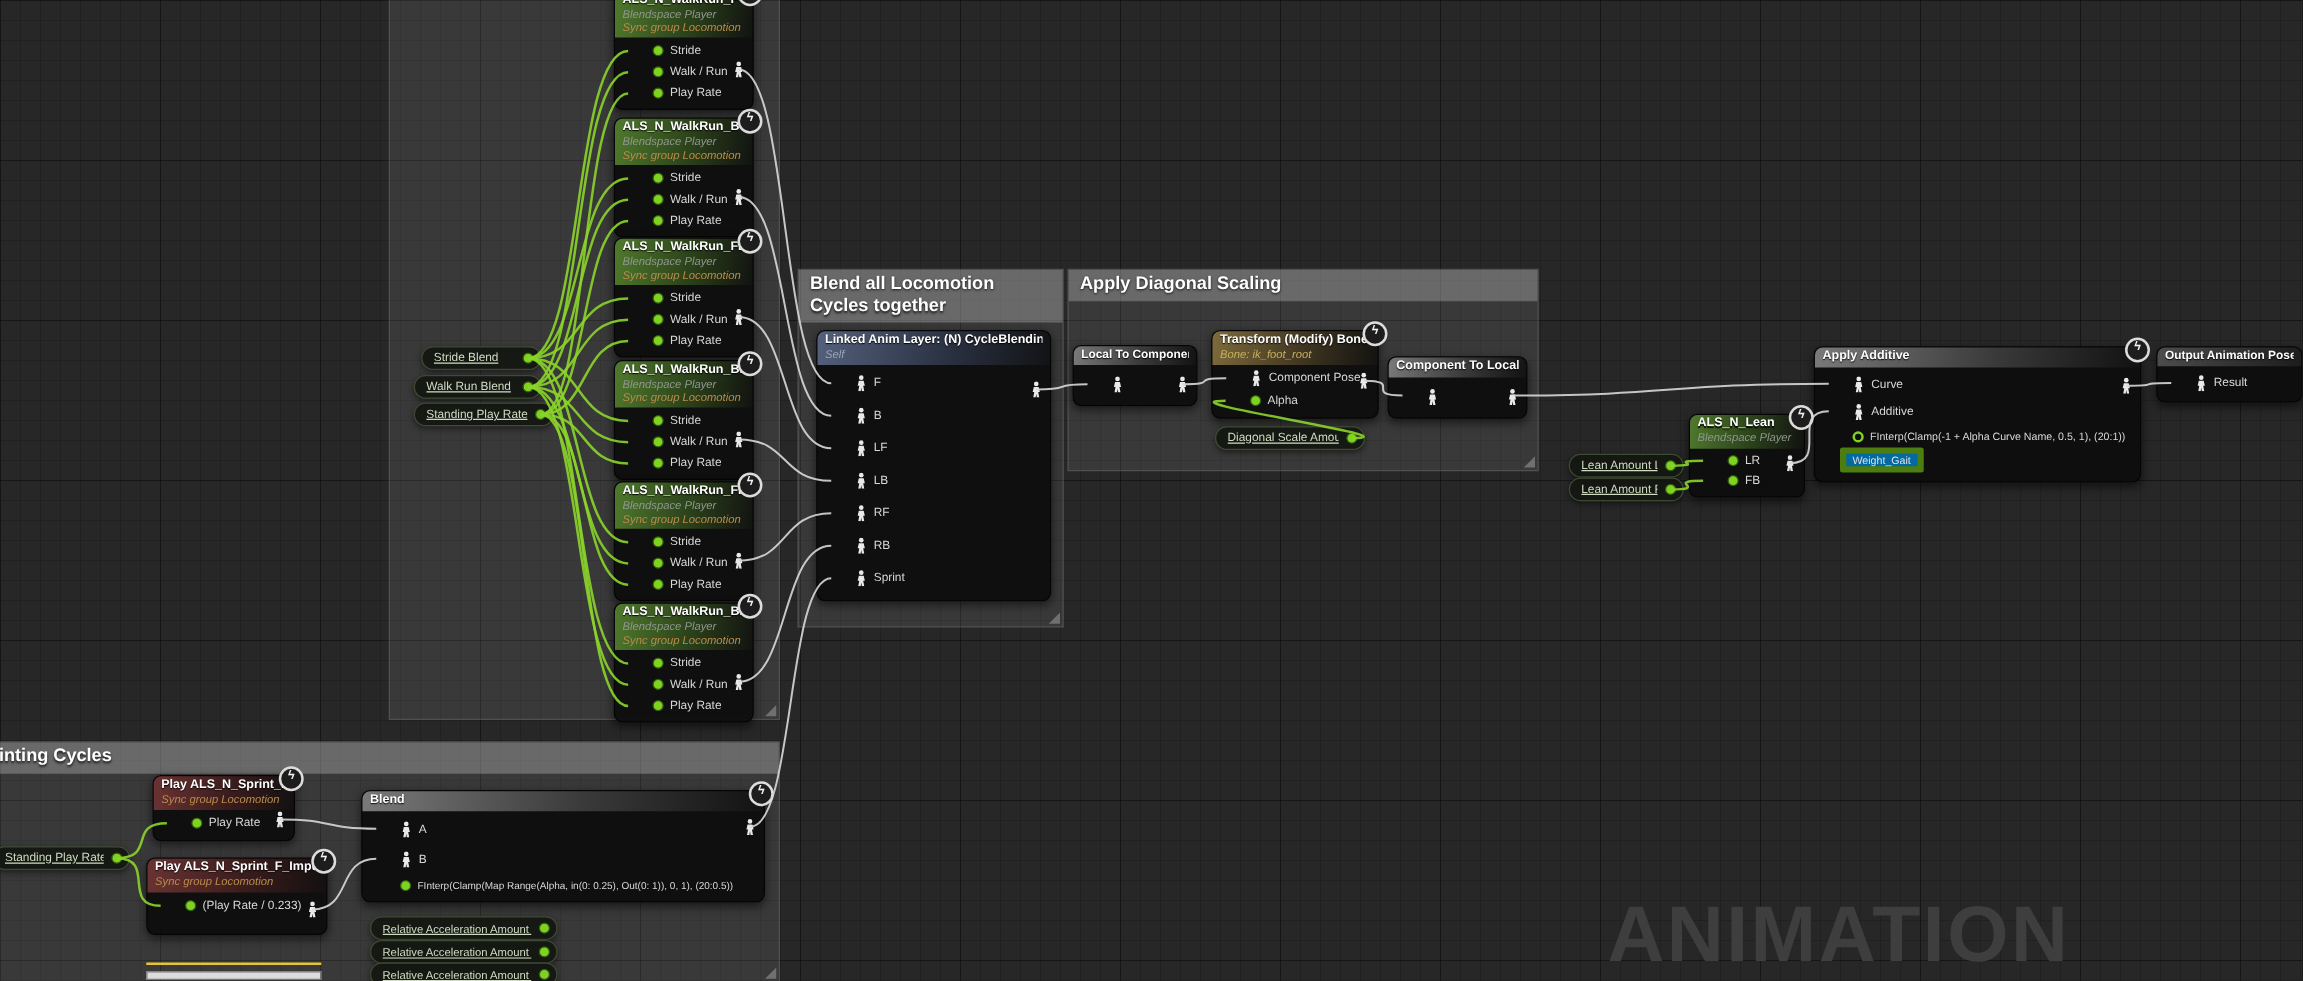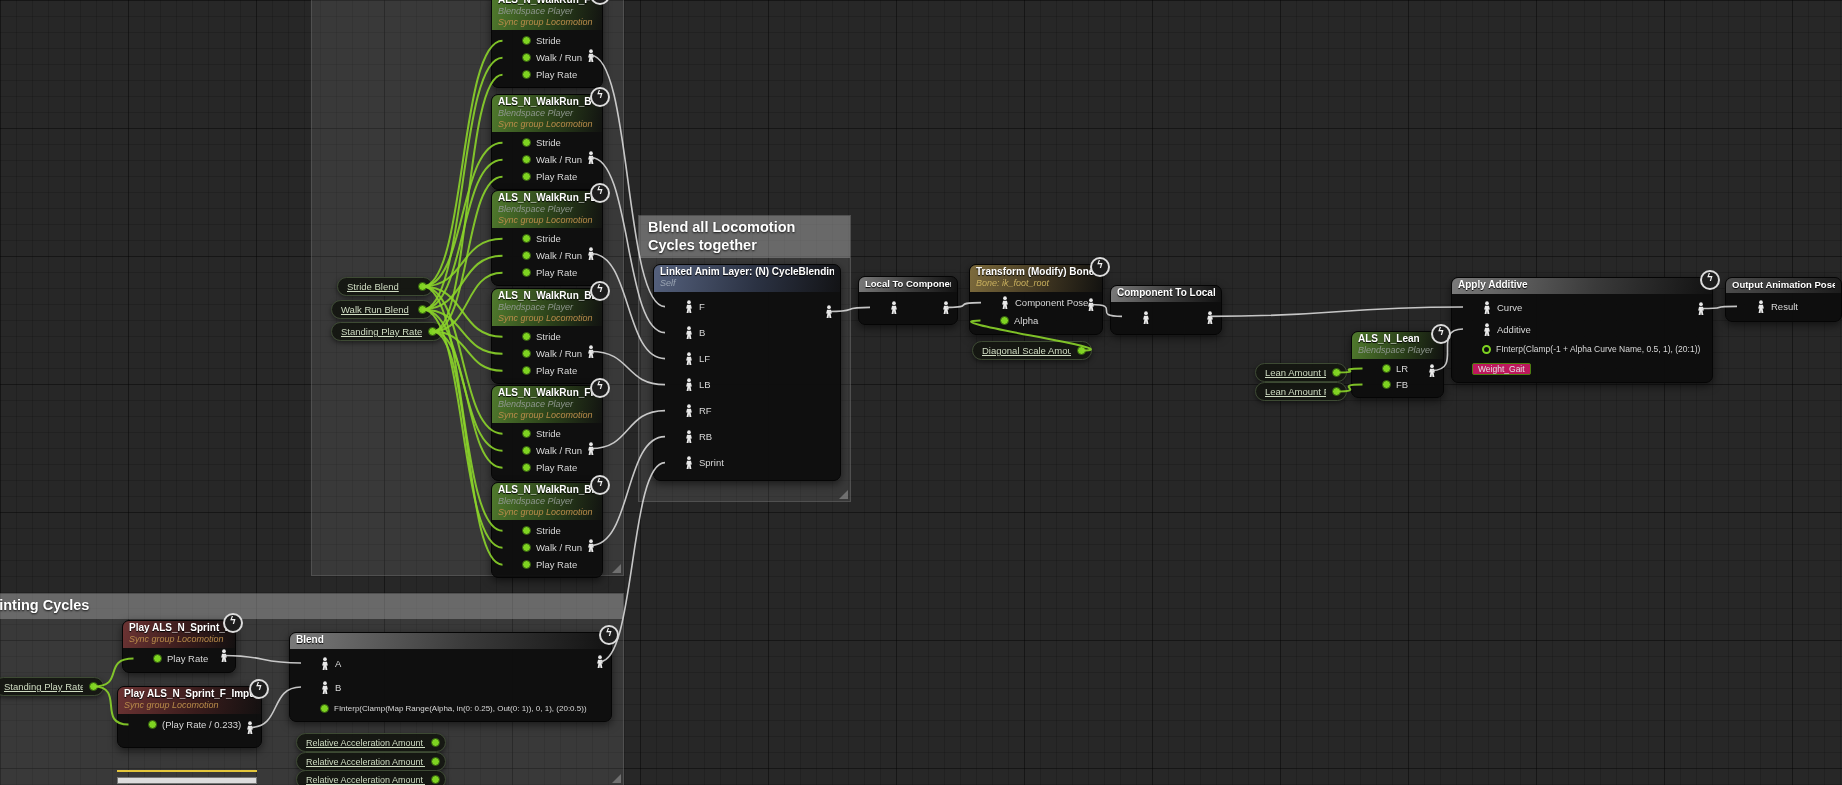--- a/index.html
+++ b/index.html
@@ -49,37 +49,41 @@
   .plabel{font-size:9.5px;color:#d8d8d8;white-space:nowrap;}
   .plabel.tiny{font-size:8px;}
   .out-abs{position:absolute;right:6px;}
   .badge{position:absolute;top:-8px;right:-8px;width:16px;height:16px;border-radius:50%;
     background:#1d1d1d;border:2px solid #dcdcdc;color:#f2f2f2;font-size:10px;font-weight:bold;
     line-height:12px;text-align:center;z-index:4;}
   .varpill{position:absolute;z-index:3;display:flex;align-items:center;justify-content:space-between;
     gap:6px;height:19px;padding:0 5px 0 9px;background:rgba(20,22,17,0.95);border:1px solid #3d4a33;
     border-radius:10px;box-shadow:0 2px 5px rgba(0,0,0,.5);box-sizing:border-box;}
   .vlabel{font-size:9.5px;color:#cfdcc2;white-space:nowrap;overflow:hidden;text-decoration:underline;}
-  .chip{display:inline-block;margin:0 0 3px 20px;padding:0 5px;border:1px solid #4d7c0f;
-    border-radius:2px;background:#be185d;font-size:8.5px;color:#e0e0e0;}
+  .chip{display:inline-block;margin:0 0 3px 20px;padding:0 5px;border:5px solid #4d7c0f;
+    border-radius:2px;background:#0369a1;font-size:8.5px;color:#e0e0e0;}
   .indicator-y{position:absolute;background:#e3c53a;z-index:3;}
   .indicator-w{position:absolute;background:#dcdcdc;border:1px solid #777;box-sizing:border-box;z-index:3;}
 </style>
 </head>
 <body>
 
 <div id="stage">
 
+  <div class="watermark">ANIMATION</div>
 
   <div class="comment" style="left:311px;top:-14px;width:313px;height:590px"></div>
 
   <div class="comment" style="left:638px;top:215px;width:213px;height:287px">
     <div class="c-hdr">Blend all Locomotion Cycles together</div>
   </div>
 
+  <div class="comment" style="left:854px;top:215px;width:377px;height:162px">
+    <div class="c-hdr">Apply Diagonal Scaling</div>
+  </div>
 
 
   <div class="comment" style="left:-35px;top:593px;width:659px;height:193px">
     <div class="c-hdr">Sprinting Cycles</div>
   </div>
 
   <div class="node" style="left:491px;top:-8px;width:112px">
     <div class="hdr bs-hdr">
       <div class="title">ALS_N_WalkRun_F</div>
       <div class="sub">Blendspace Player</div>

